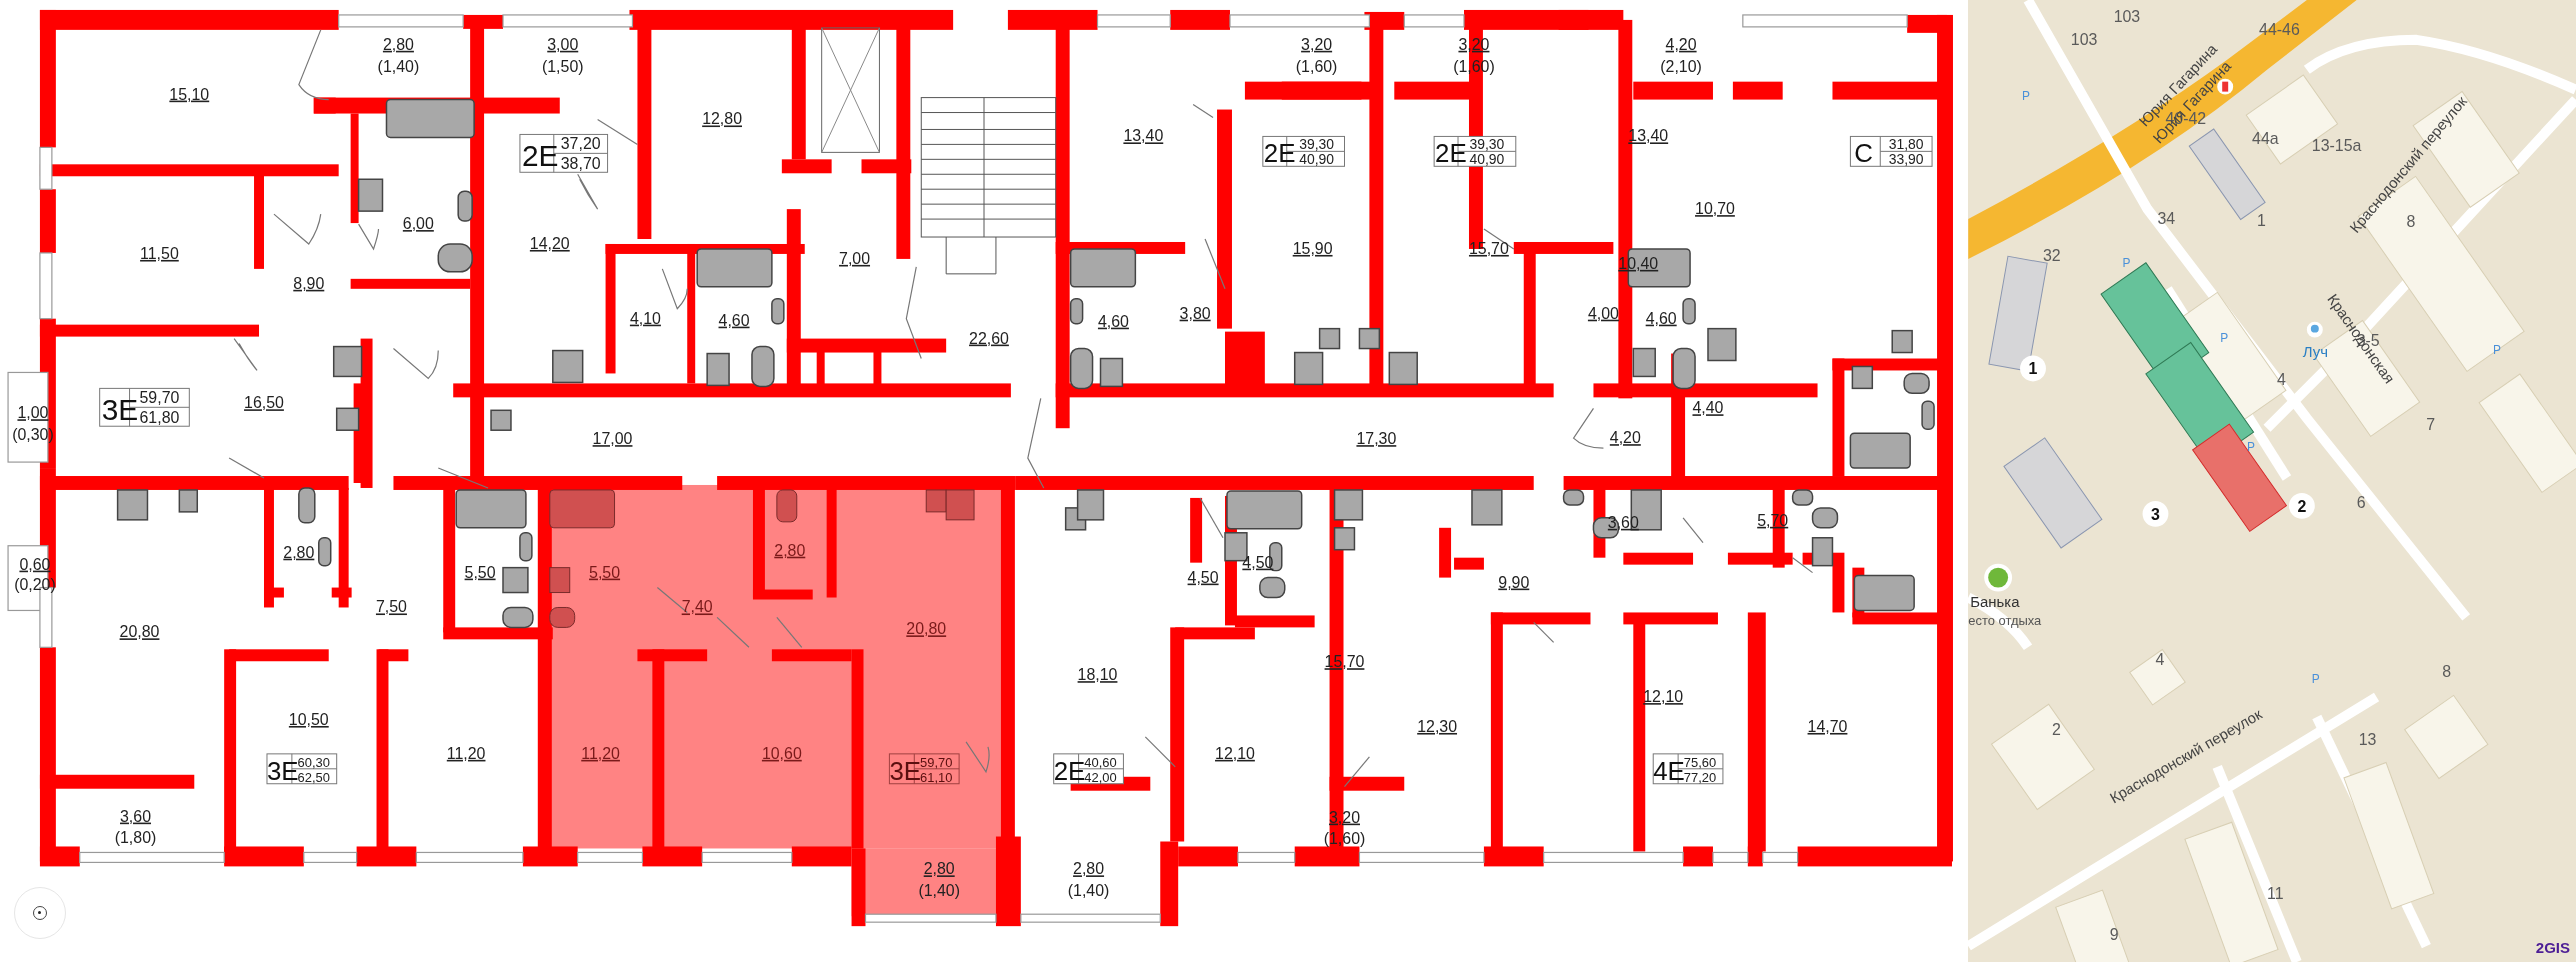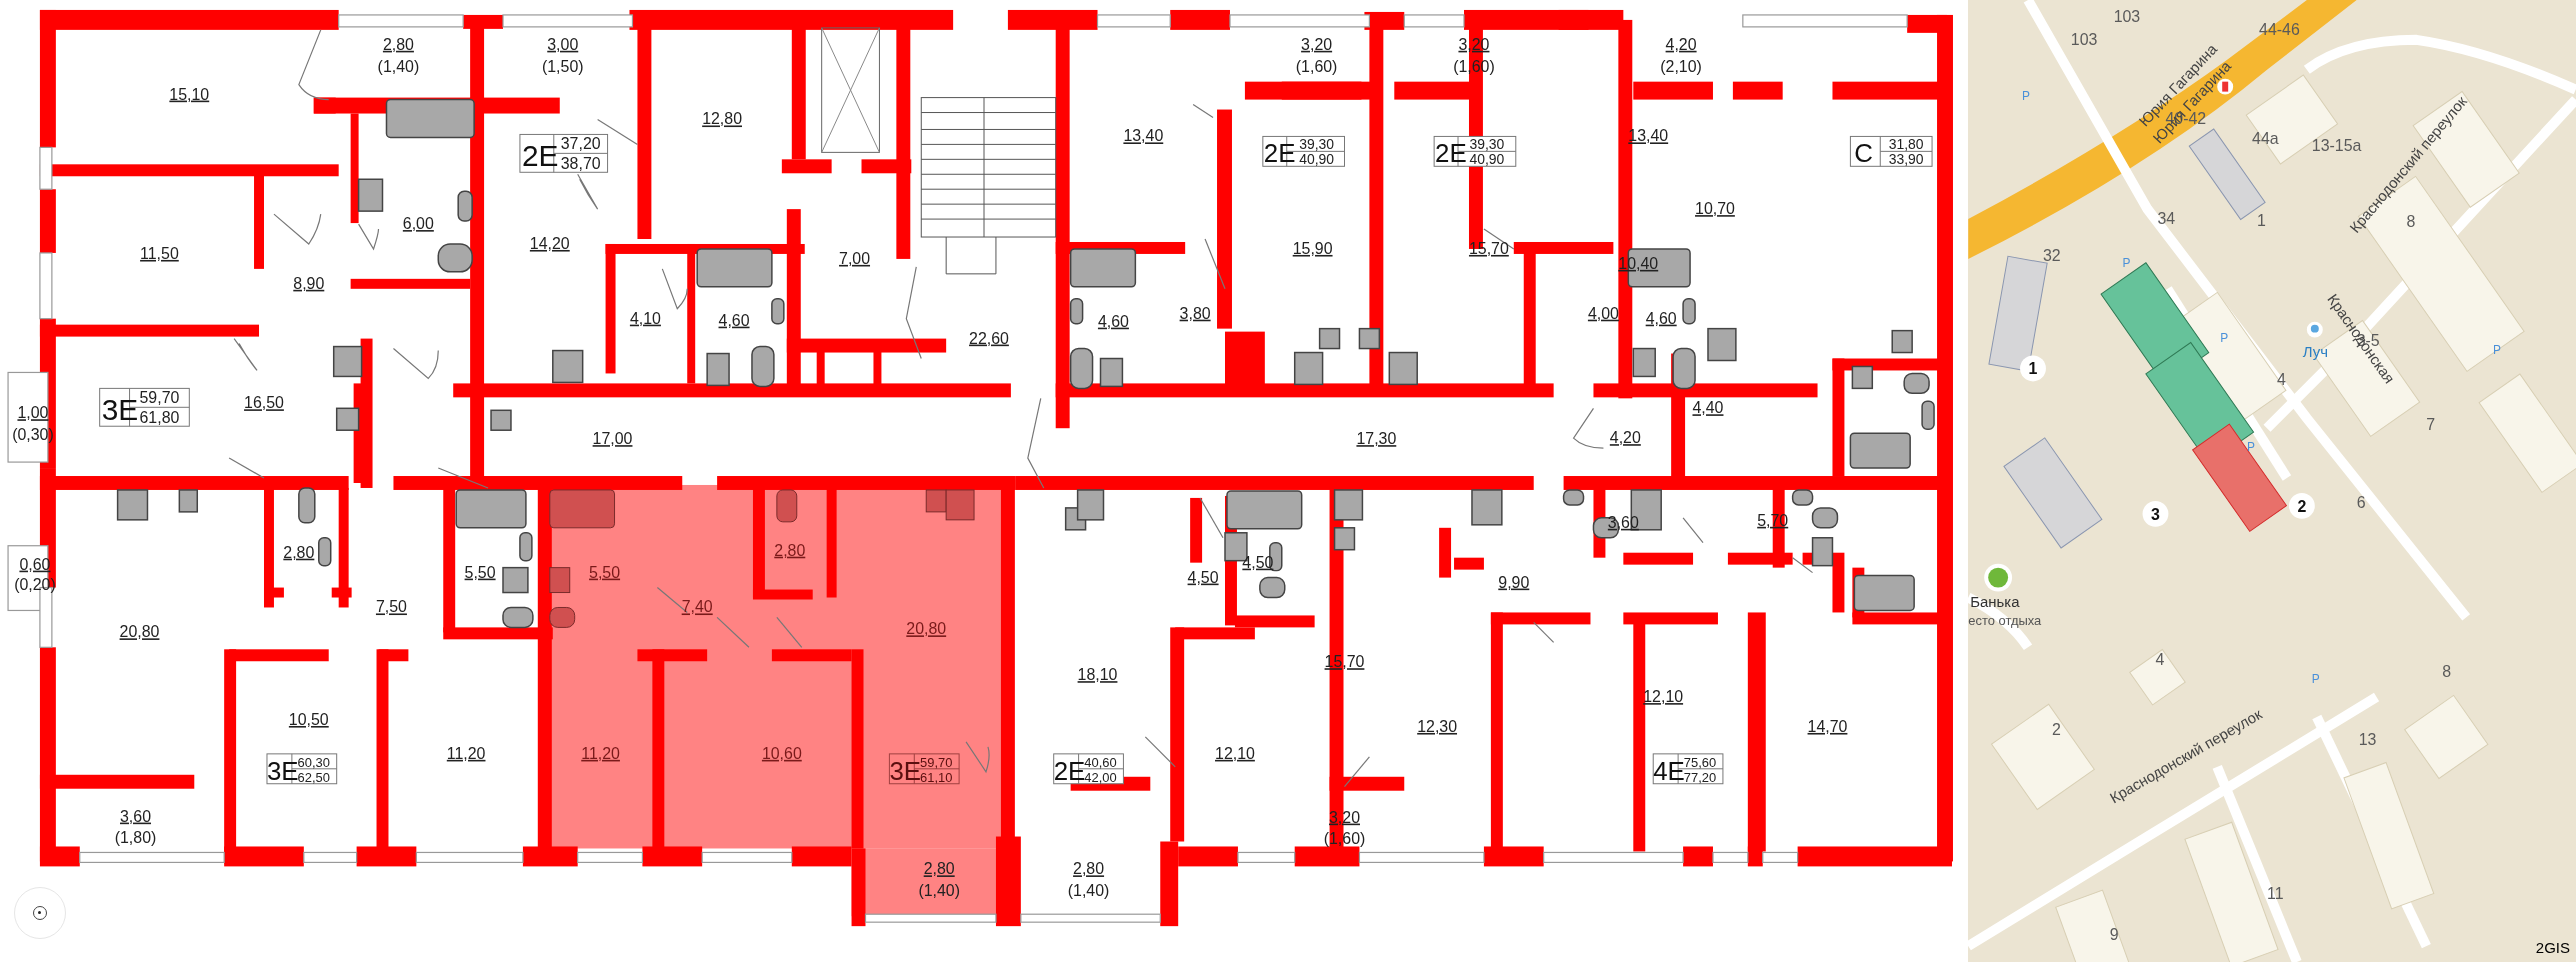--- a/index.html
+++ b/index.html
@@ -16,21 +16,21 @@
   .badge-box { fill:#fff; stroke:#777; stroke-width:1; }
   .badge-type { font-size:30px; fill:#111; }
   .badge-num { font-size:16px; fill:#222; }
   .sel { fill:#ff4040; opacity:0.65; }
   .maplabel { font-size:16px; fill:#5a5a5a; }
   .streetlabel { font-size:15px; fill:#444; }
   .pin { font-size:16px; font-weight:bold; fill:#111; }
   .cmp { position:absolute; left:14px; top:887px; width:50px; height:50px; border:1px solid #e6e6e6; border-radius:50%; }
   .cmp-inner { position:absolute; left:18px; top:18px; width:12px; height:12px; border:1px solid #444; border-radius:50%; }
   .cmp-dot { position:absolute; left:23px; top:23px; width:3px; height:3px; background:#222; border-radius:50%; }
-  .logo2gis { position:absolute; right:6px; bottom:6px; font-size:15px; font-weight:normal; color:#000000; }
+  .logo2gis { position:absolute; right:6px; bottom:6px; font-size:15px; font-weight:bold; color:#4c1d95; }
 </style>
 </head>
 <body>
 
 <div id="plan">
 <svg width="1968" height="962" viewBox="0 0 1976 966" xmlns="http://www.w3.org/2000/svg">
 
   <g>
     <rect class="sel" x="540" y="487" width="470" height="365"></rect>
     <rect class="sel" x="855" y="852" width="160" height="68"></rect>

